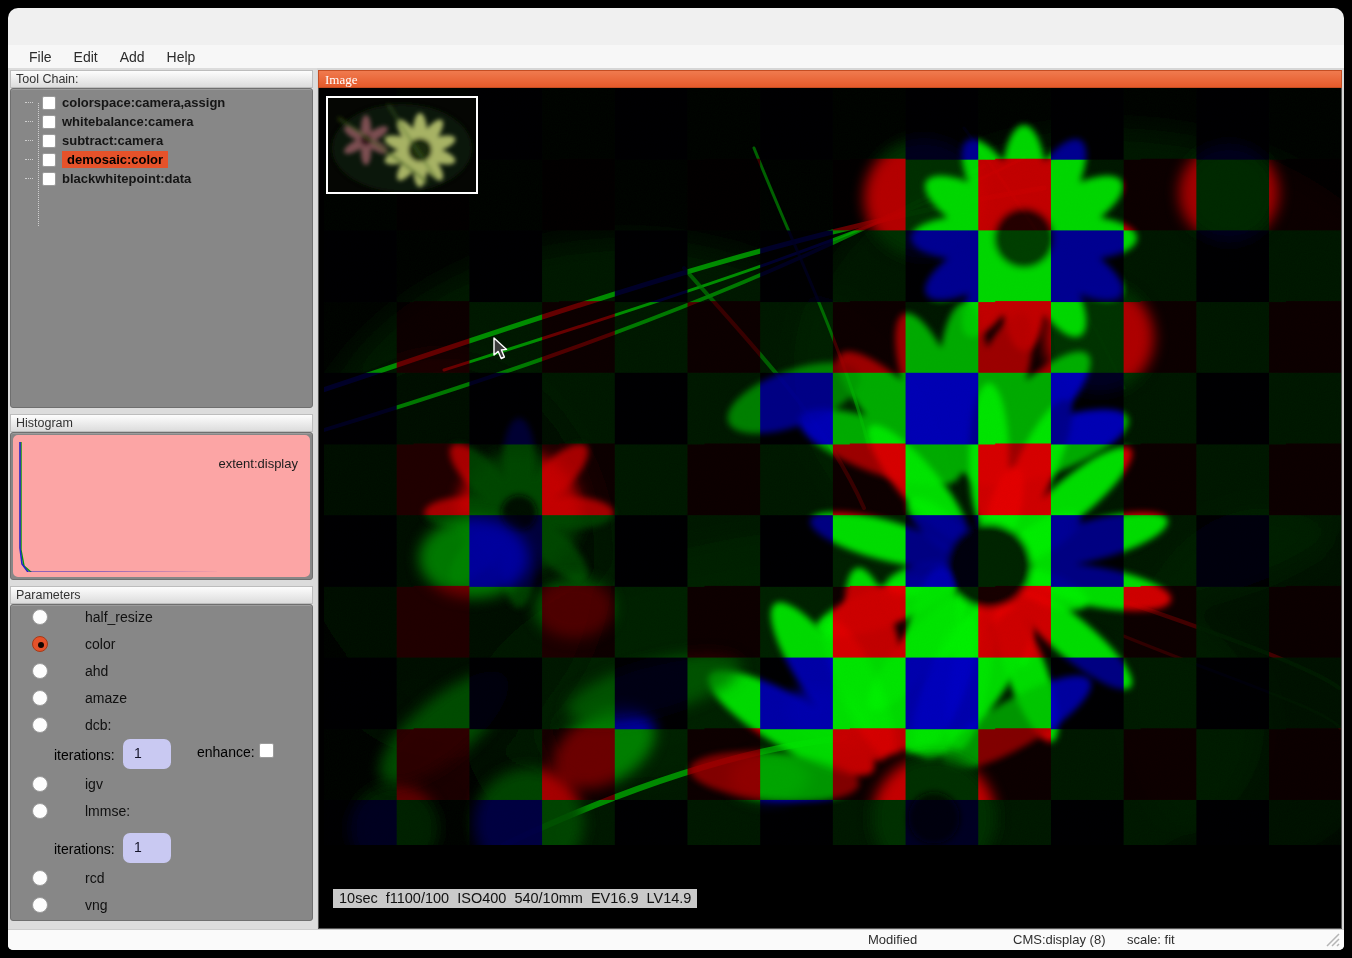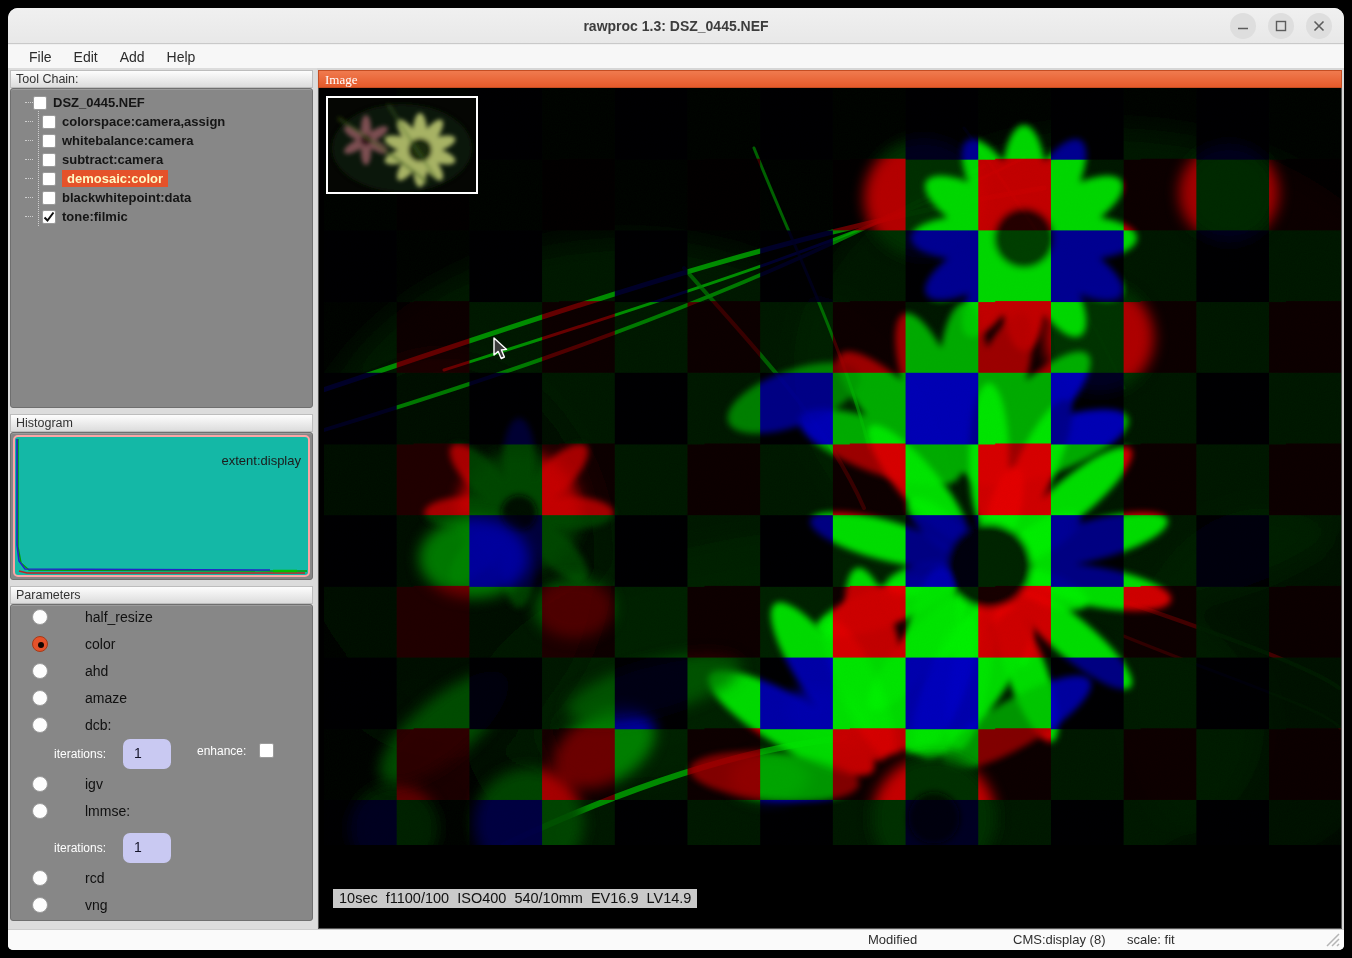--- a/index.html
+++ b/index.html
@@ -42,39 +42,39 @@
                 border-left:1px dotted #cfcfcf; }
   .tc-row { position:relative; height:19px; display:flex; align-items:center; }
   .tc-row.lvl0 { padding-left:22px; }
   .tc-row.lvl1 { padding-left:31px; }
   .tc-row::before { content:""; width:8px; border-top:1px dotted #cfcfcf;
                     position:absolute; left:14px; top:9px; }
   .checkbox { width:14px; height:14px; background:#fff; border:1px solid #9a9a9a;
               border-radius:2px; margin-right:6px; flex:none;
               display:flex; align-items:center; justify-content:center; }
   .tc-label { font-size:13px; font-weight:bold; color:#151515; white-space:nowrap; }
-  .tc-label.hl { background:#e5522a; color:#fef9c3; padding:1px 5px; }
+  .tc-label.hl { background:#e5522a; color:#000000; padding:1px 5px; }
 
   .hist-header { top:346px; }
   .hist-body   { top:364px; height:148px; }
   .hist-box { position:absolute; left:2px; top:2px; right:2px; bottom:2px;
-              background:#14b8a6; border:2px solid #fca5a5; border-radius:5px; overflow:hidden; }
+              background:#fca5a5; border:5px solid #fca5a5; border-radius:5px; overflow:hidden; }
   .hist-label { position:absolute; right:7px; top:16px; font-size:13px; color:#1c1c1c; }
   .hist-box svg { position:absolute; left:0; top:0; }
 
   .par-header { top:518px; }
   .par-body   { top:536px; height:317px; }
   .p-row { position:absolute; left:0; display:flex; align-items:center;gap:28px; }
   .radio { width:16px; height:16px; border-radius:50%; background:#fdfdfd;
            border:1px solid #9a9a9a; margin:0 9px 0 21px; flex:none; position:relative; }
   .radio.selected { background:#e5522a; border-color:#a53a18; }
   .radio.selected::after { content:""; position:absolute; left:5px; top:5px;
            width:6px; height:6px; border-radius:50%; background:#140602; }
   .p-label { font-size:14px; color:#101010; }
-  .iter-label { position:absolute; font-size:12px; color:#ffffff; }
+  .iter-label { position:absolute; font-size:14px; color:#000000; }
   .spin-input { position:absolute; width:48px; height:30px; background:#c9c9f2;
                 border-radius:7px; font-size:14px; color:#15152a; padding:6px 0 0 11px; }
   .enh-box { position:absolute; width:15px; height:15px; background:#fff;
              border:1px solid #9a9a9a; border-radius:2px; }
 
   
   .image-panel { position:absolute; left:310px; top:0; right:2px; bottom:0; }
   .image-header { position:absolute; left:0; top:2px; right:0; height:18px;
                   background:linear-gradient(#f07a4e,#e55a2b); border:1px solid #c44d22;
                   color:#fff; font-size:13px; padding:1px 0 0 6px;font-family:Liberation Serif, serif; }
@@ -102,87 +102,55 @@
                background:#fafafa; border-top:1px solid #cdcdcd; }
   .sb-item { position:absolute; top:2px; font-size:13px; color:#2e2e2e; }
   .sb-modified { left:860px; } .sb-cms { left:1005px; } .sb-scale { left:1119px; }
   .grip { position:absolute; right:4px; bottom:3px; }
 </style>
 </head>
 <body>
 
 <div class="window">
 
-  <div class="titlebar">
-    <span class="title">rawproc 1.3: DSZ_0445.NEF</span>
-    <div class="winbtns">
-      <div class="winbtn">
-        <svg width="12" height="12">
-            <line x1="1" y1="8.5" x2="11" y2="8.5" stroke="#5c5c5c" stroke-width="1.6"></line>
-          </svg>
-      </div>
-      <div class="winbtn">
-        <svg width="12" height="12">
-            <rect x="1.5" y="1.5" width="9" height="9" fill="none" stroke="#5c5c5c" stroke-width="1.4"></rect>
-          </svg>
-      </div>
-      <div class="winbtn">
-        <svg width="12" height="12">
-            <path d="M1.5 1.5 L10.5 10.5 M10.5 1.5 L1.5 10.5" stroke="#5c5c5c" stroke-width="1.6"></path>
-          </svg>
-      </div>
-    </div>
-  </div>
 
   <div class="menubar">
     <span class="menu-item">File</span>
     <span class="menu-item">Edit</span>
     <span class="menu-item">Add</span>
     <span class="menu-item">Help</span>
   </div>
 
   <div class="content">
 
     <div class="sidebar">
 
       <div class="panel-header tc-header">Tool Chain:</div>
       <div class="panel-body tc-body">
         <div class="tree-vline"></div>
 
-        <div class="tc-row lvl0">
-          <span class="checkbox"></span>
-          <span class="tc-label">DSZ_0445.NEF</span>
-        </div>
         <div class="tc-row lvl1">
           <span class="checkbox"></span>
           <span class="tc-label">colorspace:camera,assign</span>
         </div>
         <div class="tc-row lvl1">
           <span class="checkbox"></span>
           <span class="tc-label">whitebalance:camera</span>
         </div>
         <div class="tc-row lvl1">
           <span class="checkbox"></span>
           <span class="tc-label">subtract:camera</span>
         </div>
         <div class="tc-row lvl1">
           <span class="checkbox"></span>
           <span class="tc-label hl">demosaic:color</span>
         </div>
         <div class="tc-row lvl1">
           <span class="checkbox"></span>
           <span class="tc-label">blackwhitepoint:data</span>
-        </div>
-        <div class="tc-row lvl1">
-          <span class="checkbox">
-            <svg width="12" height="12">
-                <polyline points="1.5,6.5 4.5,9.5 10.5,1.5" fill="none" stroke="#111" stroke-width="2"></polyline>
-              </svg>
-          </span>
-          <span class="tc-label">tone:filmic</span>
         </div>
       </div>
 
       <div class="panel-header hist-header">Histogram</div>
       <div class="panel-body hist-body">
         <div class="hist-box">
           <svg width="297" height="140" viewBox="0 0 297 140">
             <polyline points="4,134 12,136 290,136" fill="none" stroke="#c02020" stroke-width="1.4"></polyline>
             <polyline points="3,2 3,110 6,126 14,133 258,134 292,134" fill="none" stroke="#00a000" stroke-width="1.4"></polyline>
             <polyline points="258,134 282,134" fill="none" stroke="#00c000" stroke-width="2.4"></polyline>

